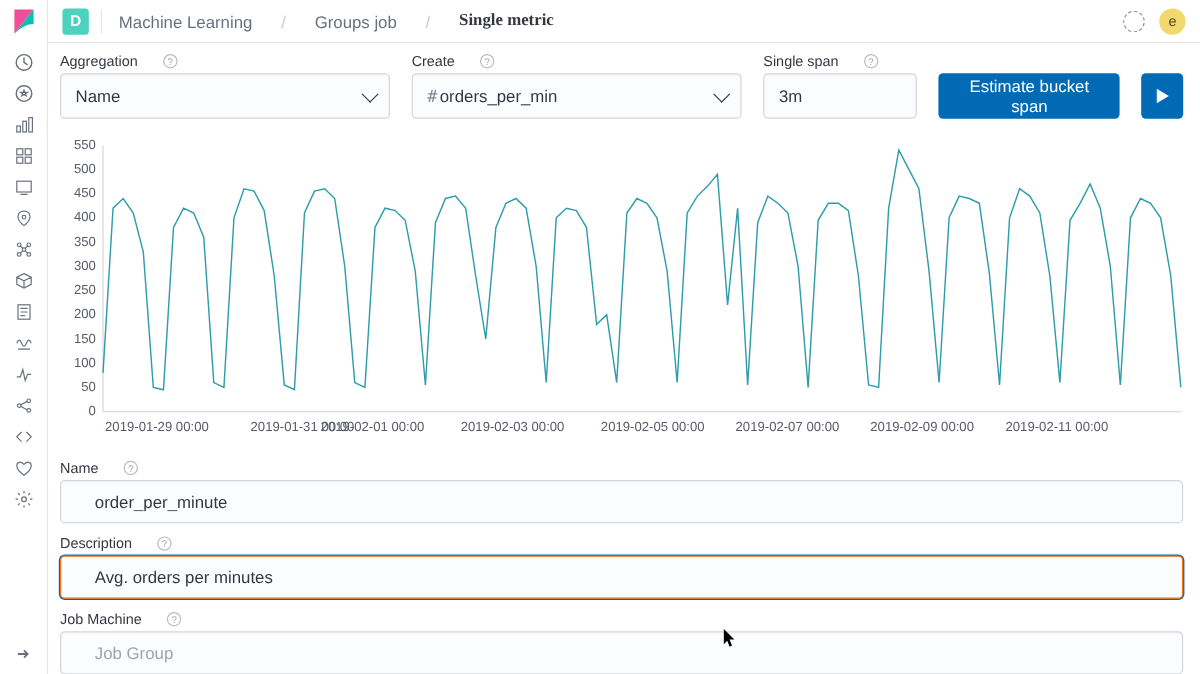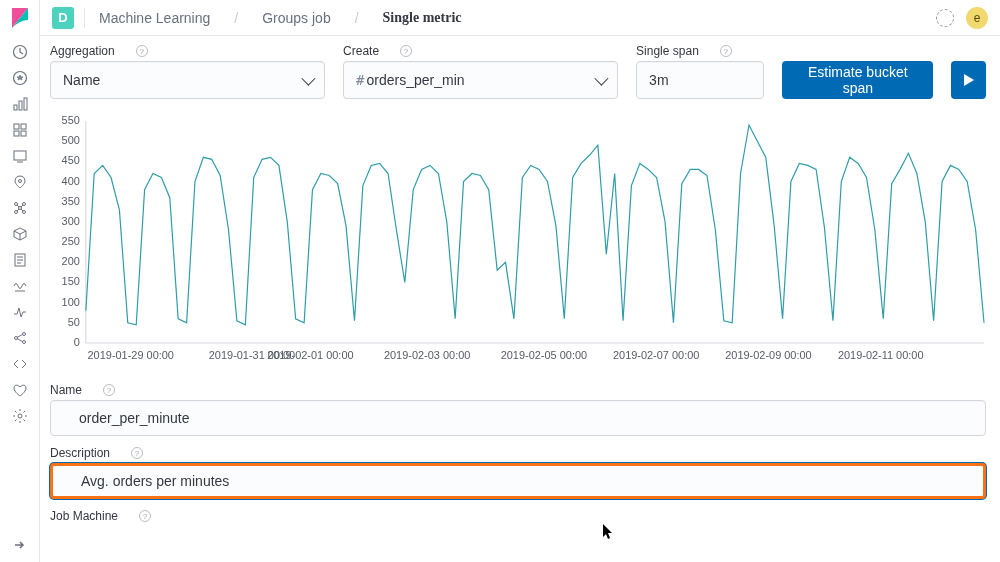--- a/index.html
+++ b/index.html
@@ -212,21 +212,21 @@
       border: 1px solid #d3d6dc;
       border-radius: 4px;
       background: #fbfcfd;
       box-shadow: inset 0 1px 1px rgba(0,0,0,0.03);
       padding: 0 28px;
       font-size: 14px;
       color: #343741;
       font-family: inherit;
     }
     .text-input.focused {
-      border: 3px solid #f97316;
+      border: 1px solid #f97316;
       box-shadow: 0 0 0 1px #006bb4, inset 0 0 0 0 transparent;
       outline: none;
     }
     .text-input::placeholder { color: #9ea3ad; }
     .cursor-arrow {
       position: absolute;
       left: 603px;
       top: 524px;
       width: 12px;
       height: 16px;
@@ -442,19 +442,20 @@
         <span class="help-icon">?</span>
     </div>
     <input class="text-input focused" value="Avg. orders per minutes" style="">
   </div>
 
   <div class="field-block">
     <div class="form-label">
       <span>Job Machine</span>
         <span class="help-icon">?</span>
     </div>
+    <input class="text-input" placeholder="Job Group" style="">
   </div>
 
 </div>
 
 <svg class="cursor-arrow" viewBox="0 0 12 16">
     <path d="M0 0 L0 13 L3 10 L5 15 L7 14 L5 9 L9 9 Z" fill="#000"></path>
   </svg>
 
 </body></html>

